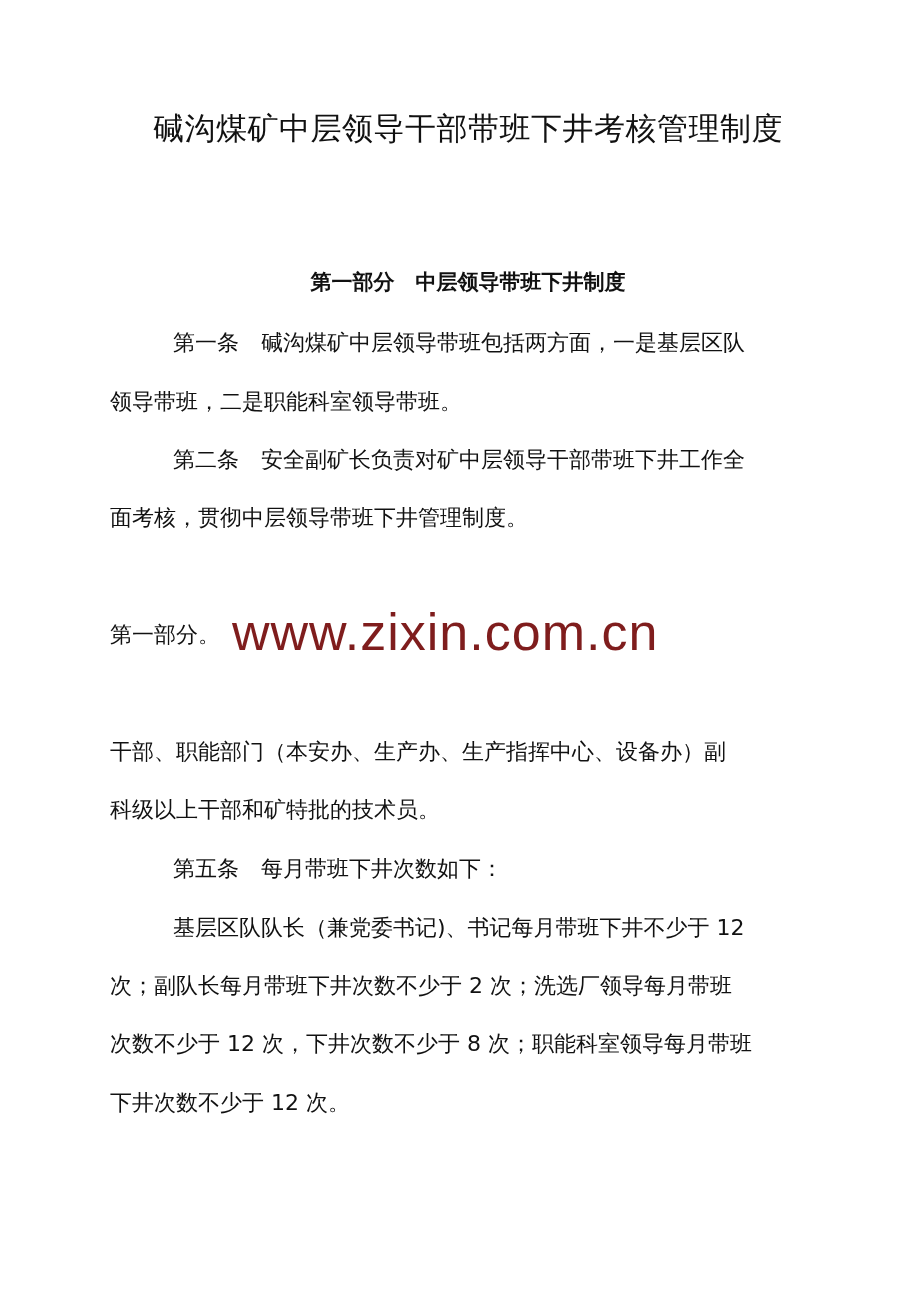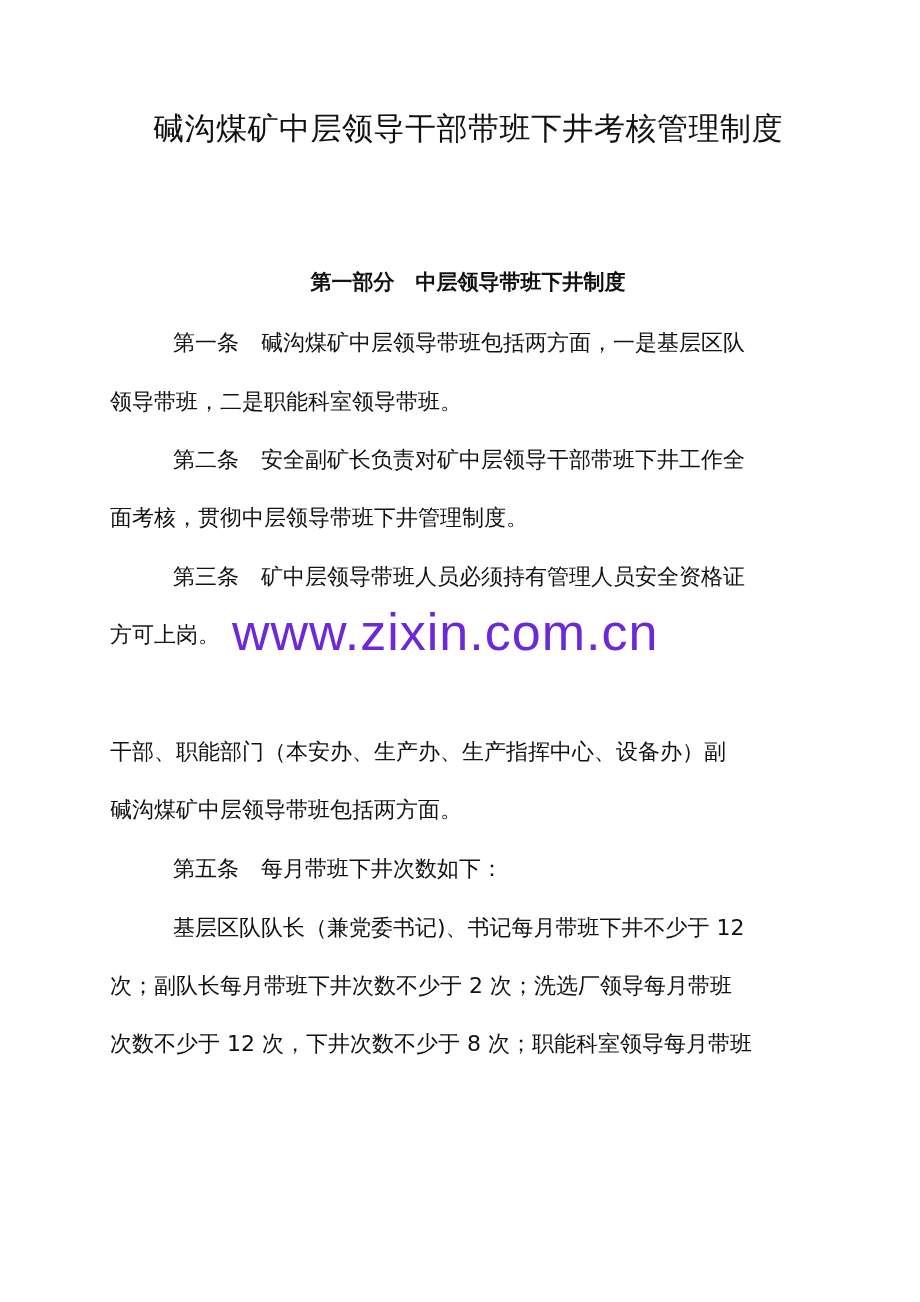--- a/index.html
+++ b/index.html
@@ -7,43 +7,43 @@
          font-family: "DejaVu Sans", "Liberation Sans", sans-serif; color: #111; }
   .page { position: absolute; left: 0; top: 0; width: 920px; height: 1302px; background: #fff; }
   .title { position: absolute; left: 8px; width: 920px; text-align: center; font-weight: normal;
            font-size: 31px; letter-spacing: 0.5px; white-space: nowrap; }
   .title.main { top: 108px; }
   .title.sub { top: 190px; }
   .section { position: absolute; left: 0; width: 920px; top: 268px; text-align: center;
              font-weight: bold; font-size: 21px; white-space: nowrap; padding-left: 8px; }
   .line { position: absolute; left: 110px; font-size: 22px; white-space: nowrap; line-height: 30px; }
   .line.indent { left: 173px; }
-  .watermark { position: absolute; left: 232px; top: 602px; font-size: 52px; color: #6d28d9;
+  .watermark { position: absolute; left: 232px; top: 602px; font-size: 52px; color: #7f1d1d;
                font-family: "Liberation Sans", sans-serif; letter-spacing: 1px; white-space: nowrap; }
 </style>
 </head>
 <body>
 
 <div class="page">
 
   <div class="title main">碱沟煤矿中层领导干部带班下井考核管理制度</div>
   <div class="section">第一部分　中层领导带班下井制度</div>
 
   <div class="line indent" style="top:328px">第一条　碱沟煤矿中层领导带班包括两方面，一是基层区队</div>
   <div class="line" style="top:387px">领导带班，二是职能科室领导带班。</div>
 
   <div class="line indent" style="top:445px">第二条　安全副矿长负责对矿中层领导干部带班下井工作全</div>
   <div class="line" style="top:503px">面考核，贯彻中层领导带班下井管理制度。</div>
 
-  <div class="line indent" style="top:562px">第三条　矿中层领导带班人员必须持有管理人员安全资格证</div>
-  <div class="line" style="top:620px">方可上岗。</div>
+  <div class="line" style="top:620px">第一部分。</div>
 
   <div class="line" style="top:737px">干部、职能部门（本安办、生产办、生产指挥中心、设备办）副</div>
-  <div class="line" style="top:795px">碱沟煤矿中层领导带班包括两方面。</div>
+  <div class="line" style="top:795px">科级以上干部和矿特批的技术员。</div>
 
   <div class="line indent" style="top:854px">第五条　每月带班下井次数如下：</div>
 
   <div class="line indent" style="top:913px">基层区队队长（兼党委书记)、书记每月带班下井不少于 12</div>
   <div class="line" style="top:971px">次；副队长每月带班下井次数不少于 2 次；洗选厂领导每月带班</div>
   <div class="line" style="top:1029px">次数不少于 12 次，下井次数不少于 8 次；职能科室领导每月带班</div>
+  <div class="line" style="top:1088px">下井次数不少于 12 次。</div>
 
   <div class="watermark">www.zixin.com.cn</div>
 </div>
 
 </body></html>

